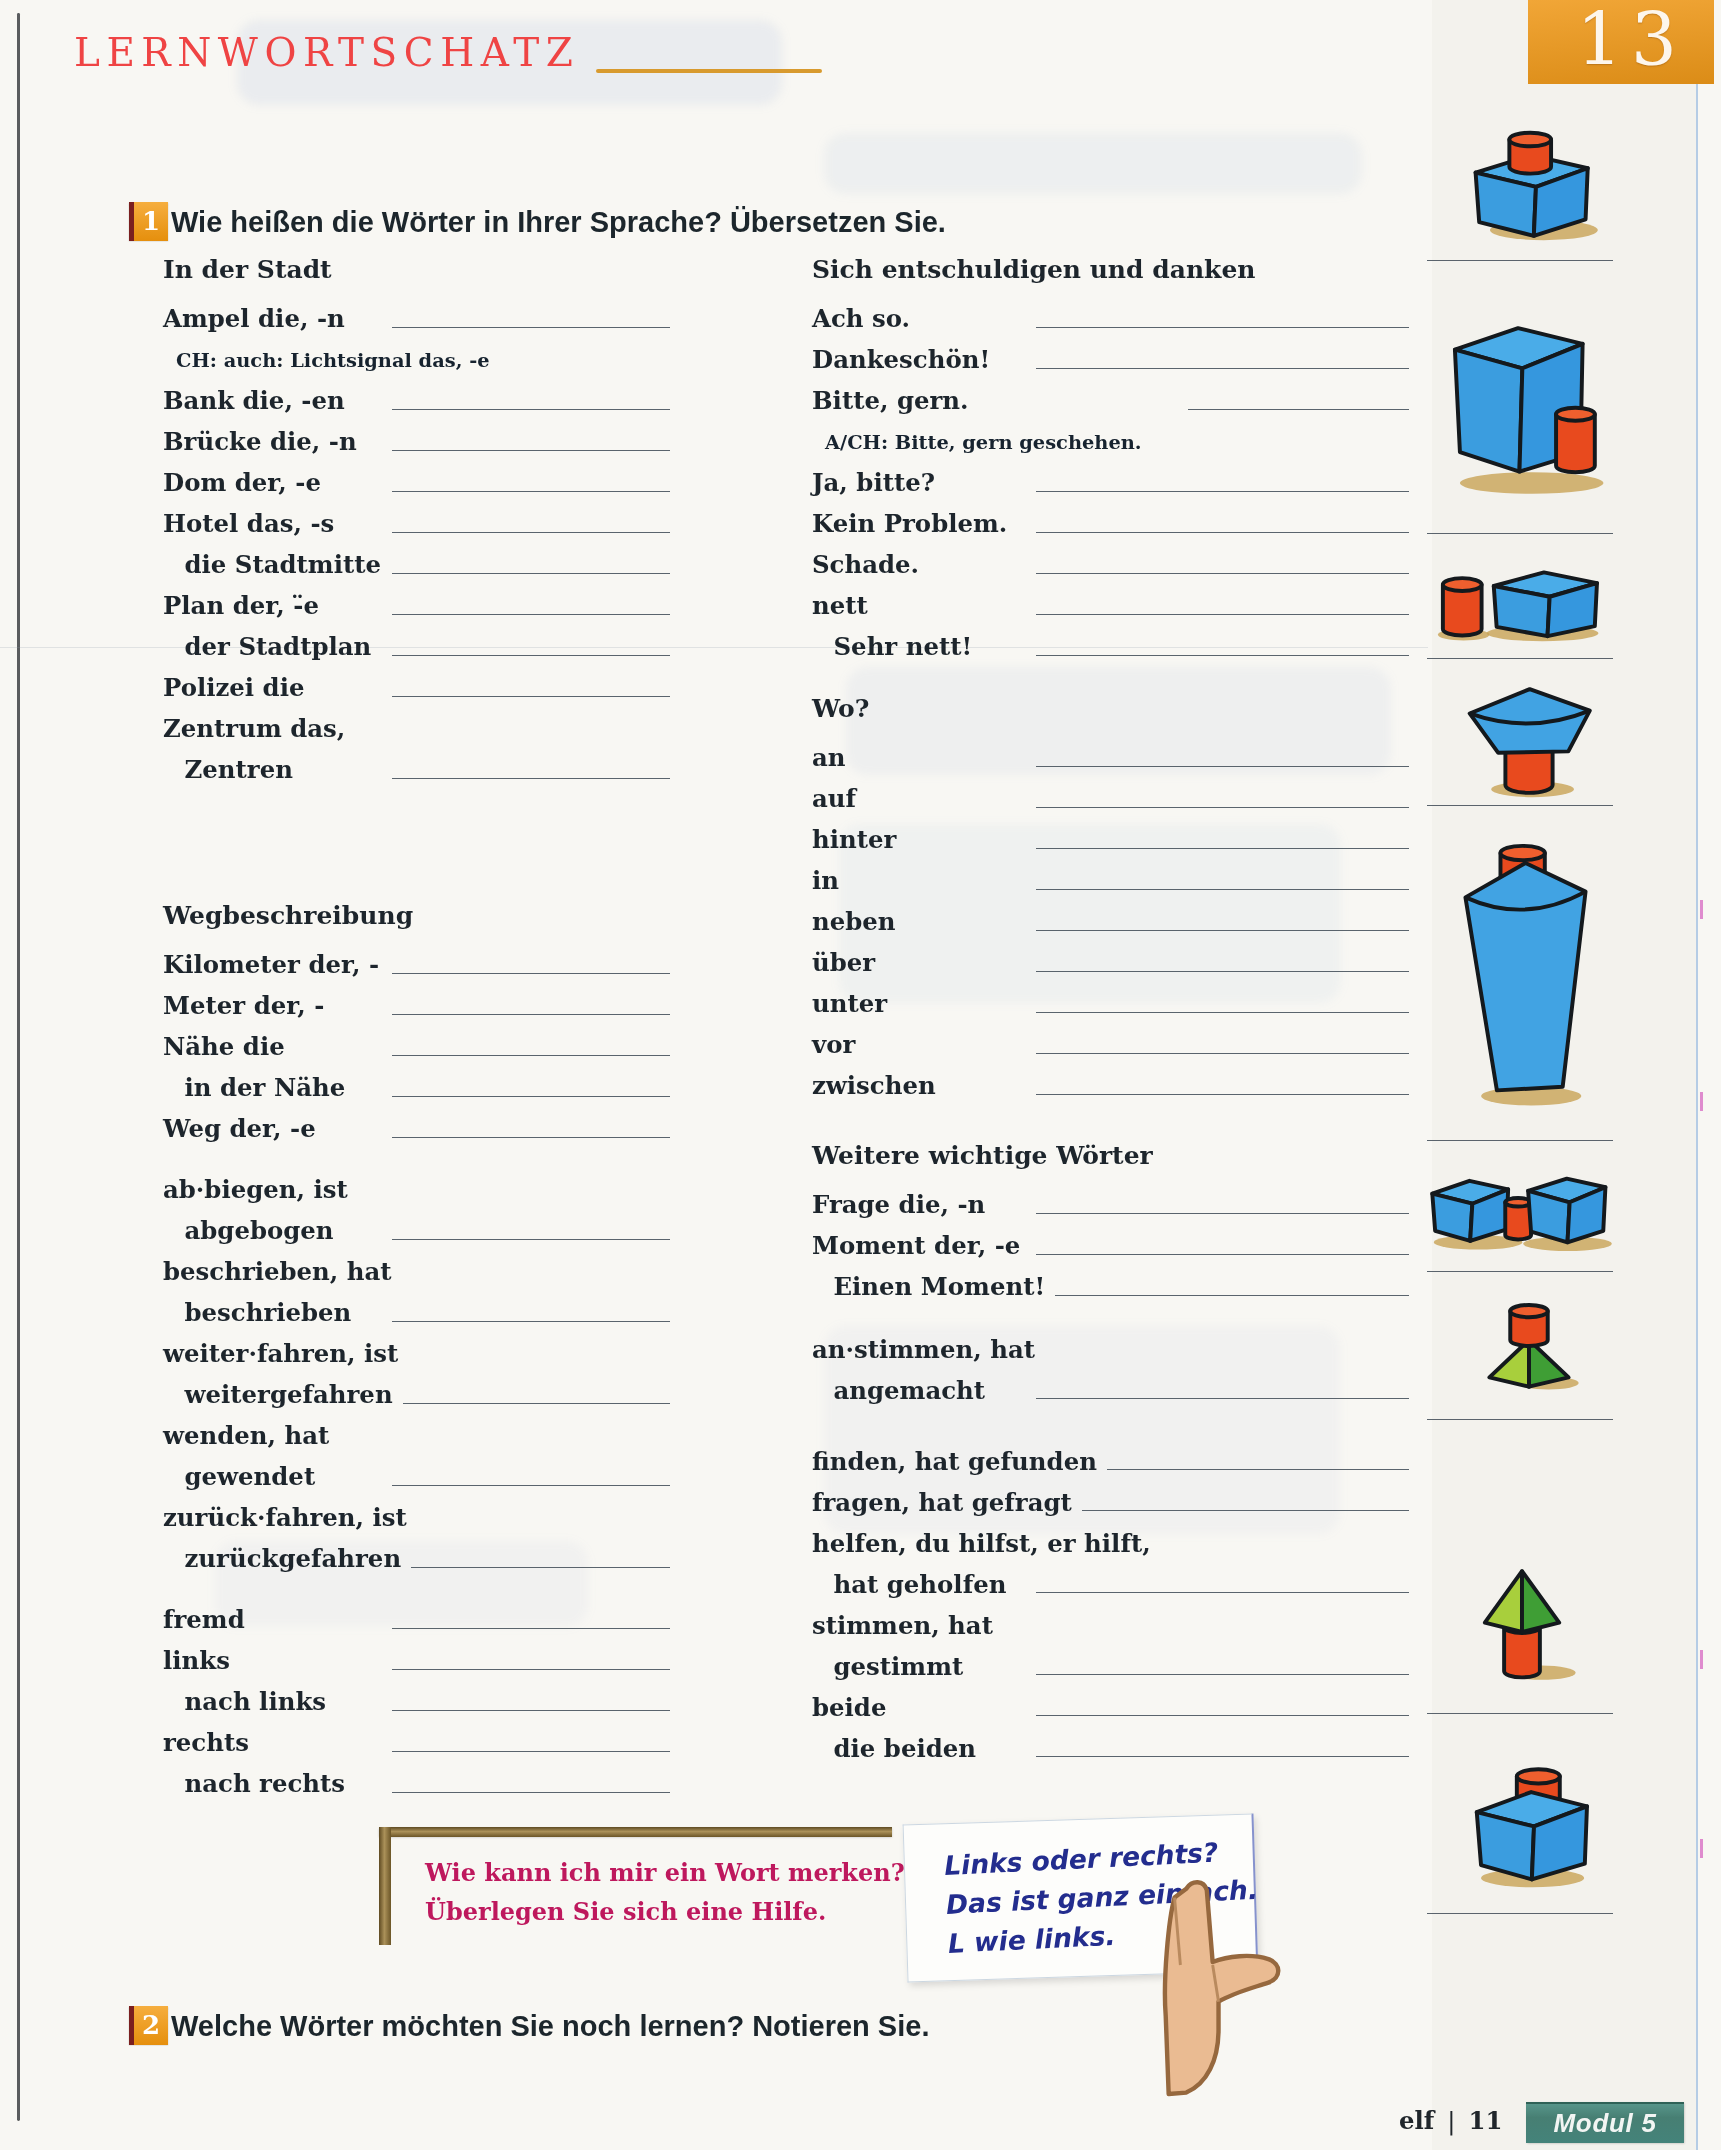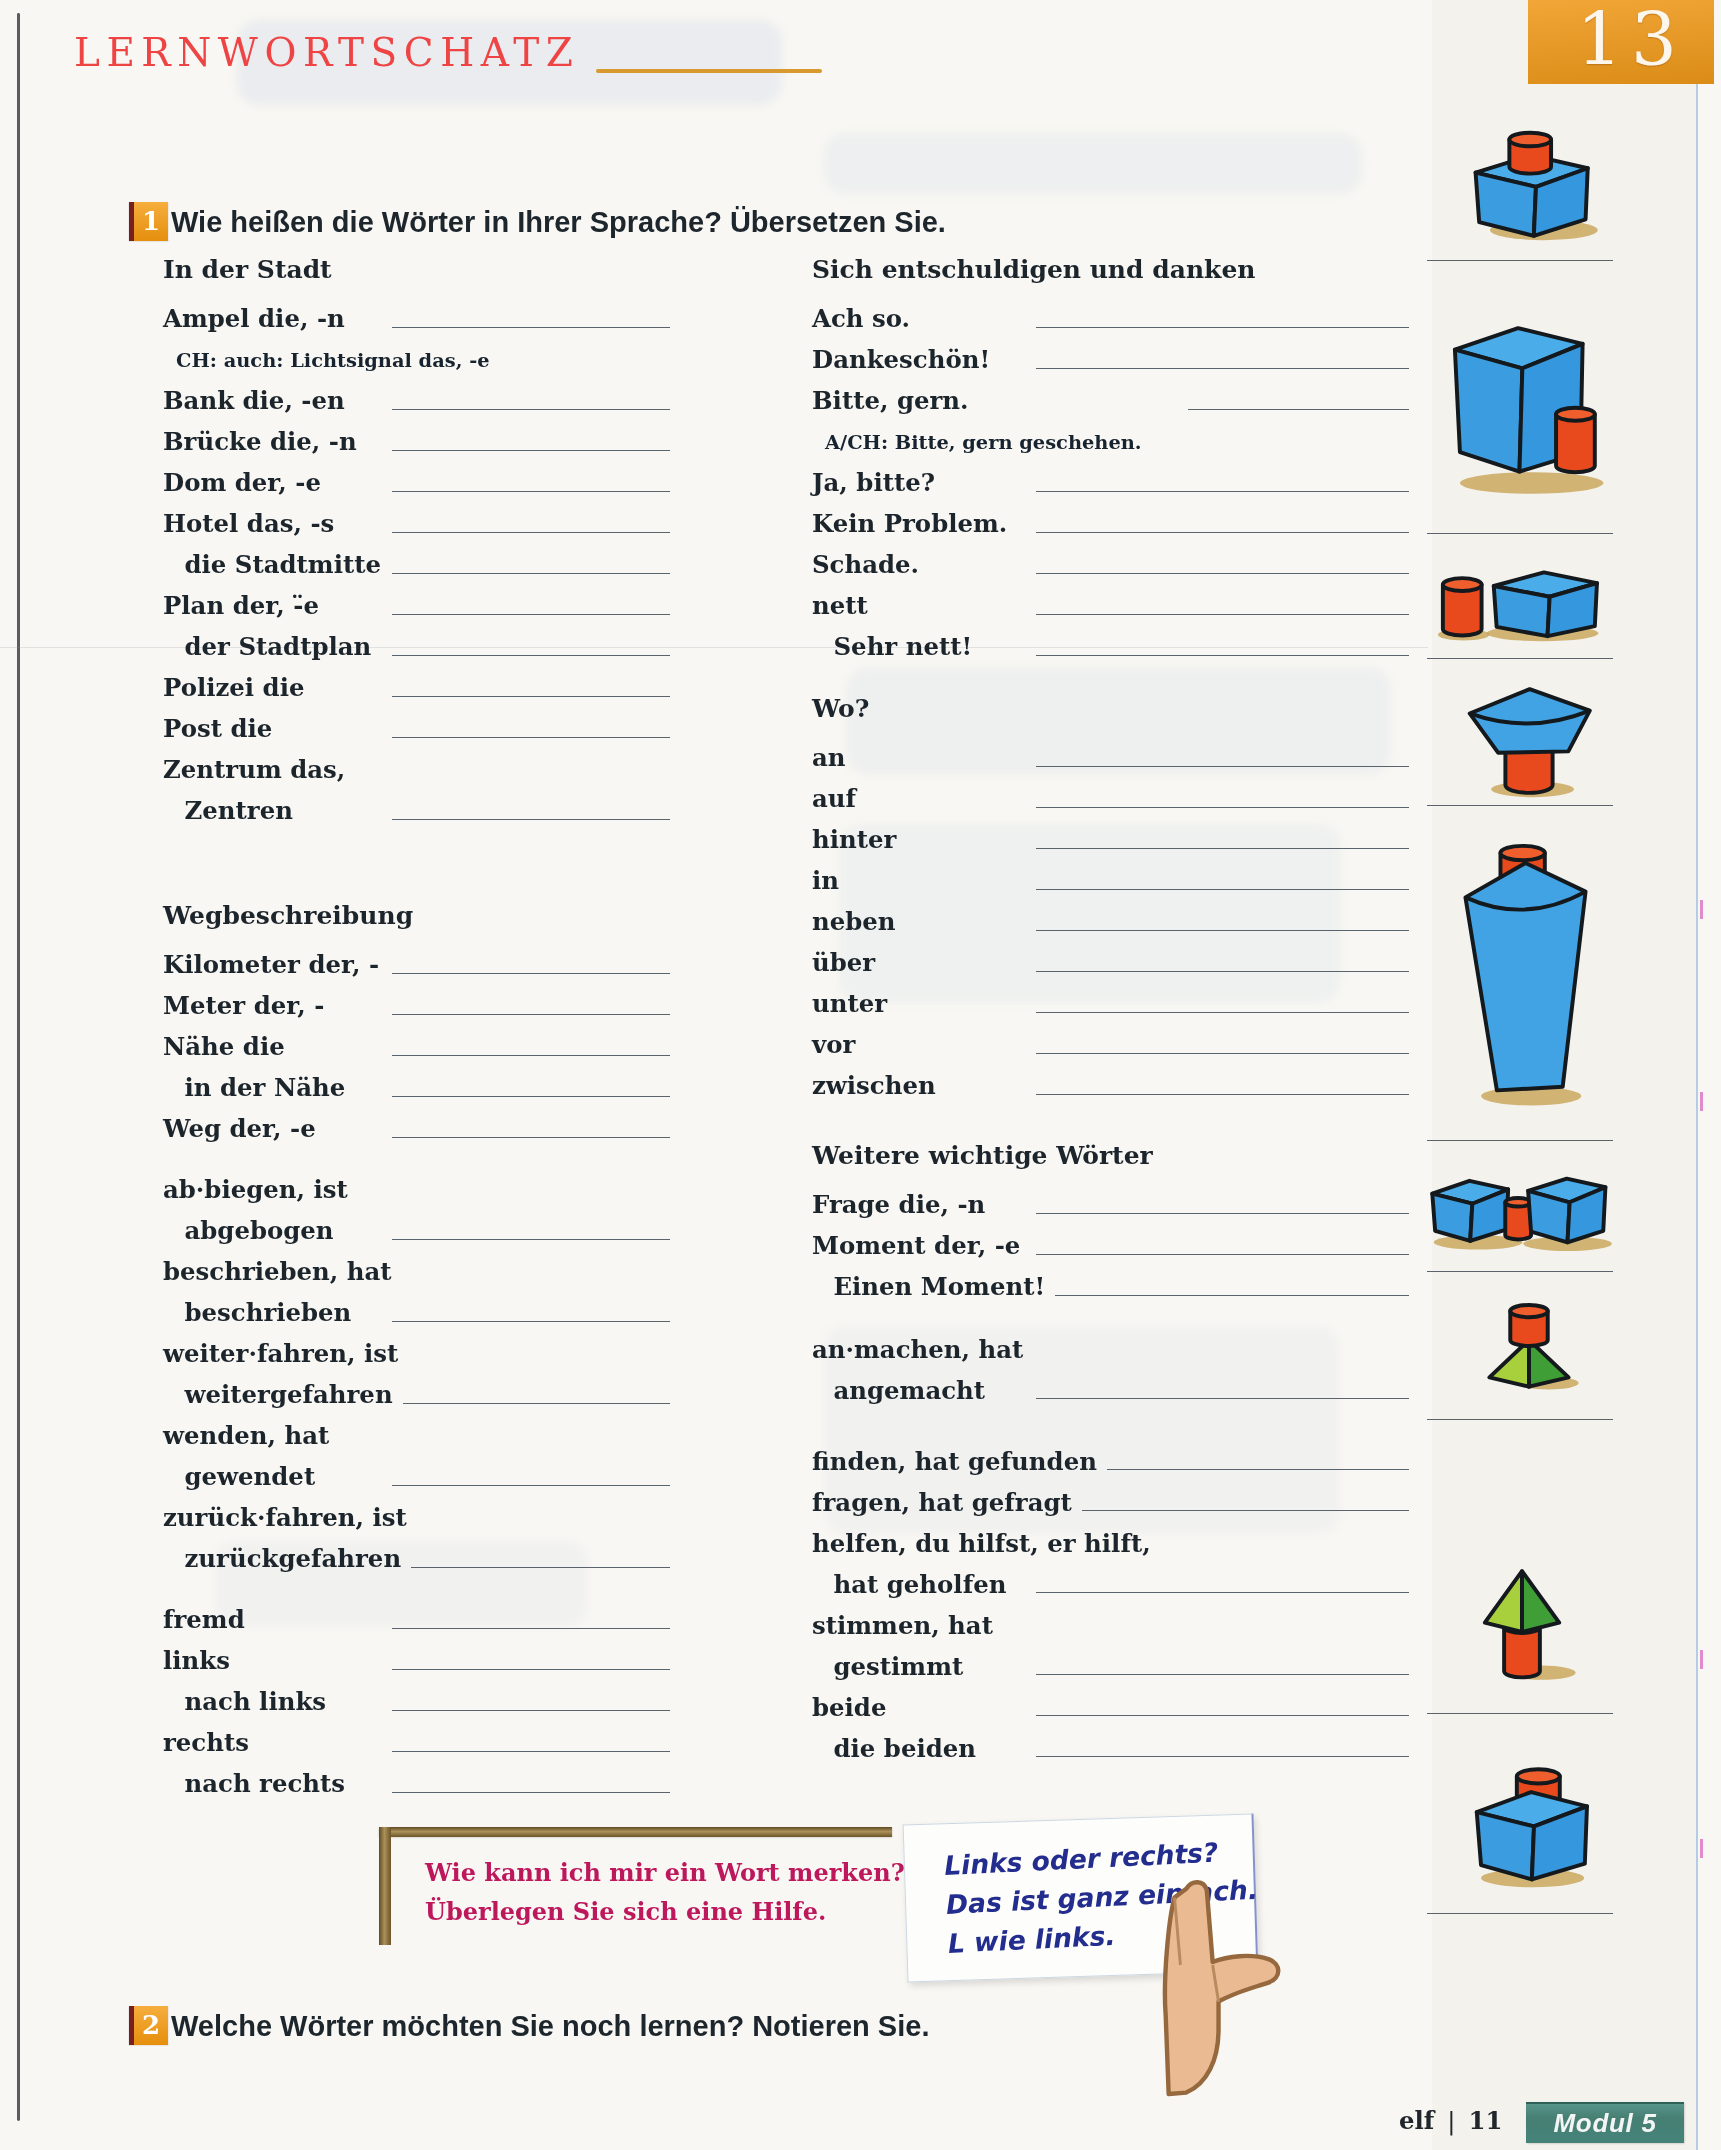--- a/index.html
+++ b/index.html
@@ -138,24 +138,20 @@
         </div>
         <div class="vocab-row">
           <span class="term indent">der Stadtplan</span>
           <div class="answer-line"></div>
         </div>
         <div class="vocab-row">
           <span class="term">Polizei die</span>
           <div class="answer-line"></div>
         </div>
         <div class="vocab-row">
-          <span class="term">Post die</span>
-          <div class="answer-line"></div>
-        </div>
-        <div class="vocab-row">
           <span class="term">Zentrum das,</span>
         </div>
         <div class="vocab-row">
           <span class="term indent">Zentren</span>
           <div class="answer-line"></div>
         </div>
       </div>
       <div class="vocab-group" style="top: 646px;">
         <div class="group-heading">Wegbeschreibung</div>
         <div class="vocab-row">
@@ -321,21 +317,21 @@
         </div>
         <div class="vocab-row">
           <span class="term">Moment der, -e</span>
           <div class="answer-line"></div>
         </div>
         <div class="vocab-row">
           <span class="term indent">Einen Moment!</span>
           <div class="answer-line"></div>
         </div>
         <div class="vocab-row" style="margin-top: 21.5px;">
-          <span class="term">an·machen, hat</span>
+          <span class="term">an·stimmen, hat</span>
         </div>
         <div class="vocab-row">
           <span class="term indent">angemacht</span>
           <div class="answer-line"></div>
         </div>
         <div class="vocab-row" style="margin-top: 30px;">
           <span class="term">finden, hat gefunden</span>
           <div class="answer-line"></div>
         </div>
         <div class="vocab-row">

